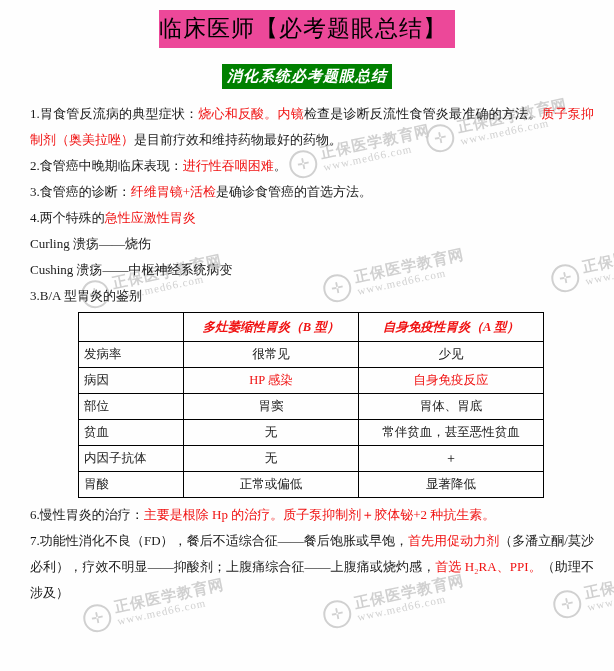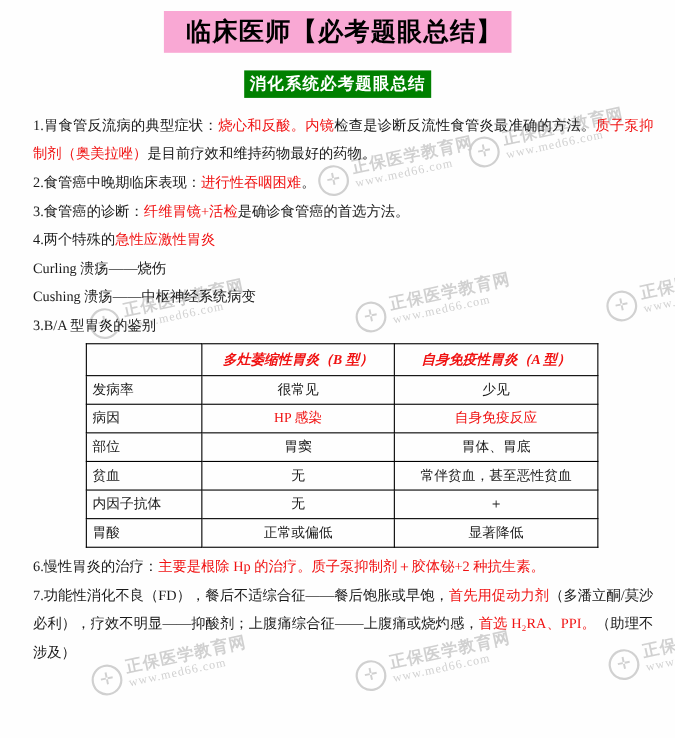--- a/index.html
+++ b/index.html
@@ -34,27 +34,27 @@
     flex: 0 0 auto;
   }
   .wm-texts { display: flex; flex-direction: column; line-height: 1.05; }
   .wm-brand { font-size: 15px; font-weight: bold; letter-spacing: 1px; }
   .wm-site  { font-size: 11px; letter-spacing: 1px; }
 
   
   .title-row { position: absolute; top: 10px; left: 0; right: 0; text-align: center; z-index: 2; }
   .title-hl {
     display: inline-block;
-    background: #f9a8d4;
+    background: #ec4899;
     color: #000;
-    font-size: 23px; font-weight: bold;
+    font-size: 23px; font-weight: normal;
     letter-spacing: 1px;
-    padding: 3px 8px 4px 20px;
-  }
-  .subtitle-row { position: absolute; top: 64px; left: 0; right: 0; text-align: center; z-index: 2; }
+    padding: 3px 8px 4px 0;
+  }
+  .subtitle-row { position: absolute; top: 64px; left: 0; right: 0; text-align: center; z-index: 2; font-style: italic; }
   .subtitle-hl {
     display: inline-block;
     background: #008000;
     color: #ffffff;
     font-size: 15px; font-weight: bold;
     letter-spacing: 1px;
     padding: 3px 5px;
   }
 
   

